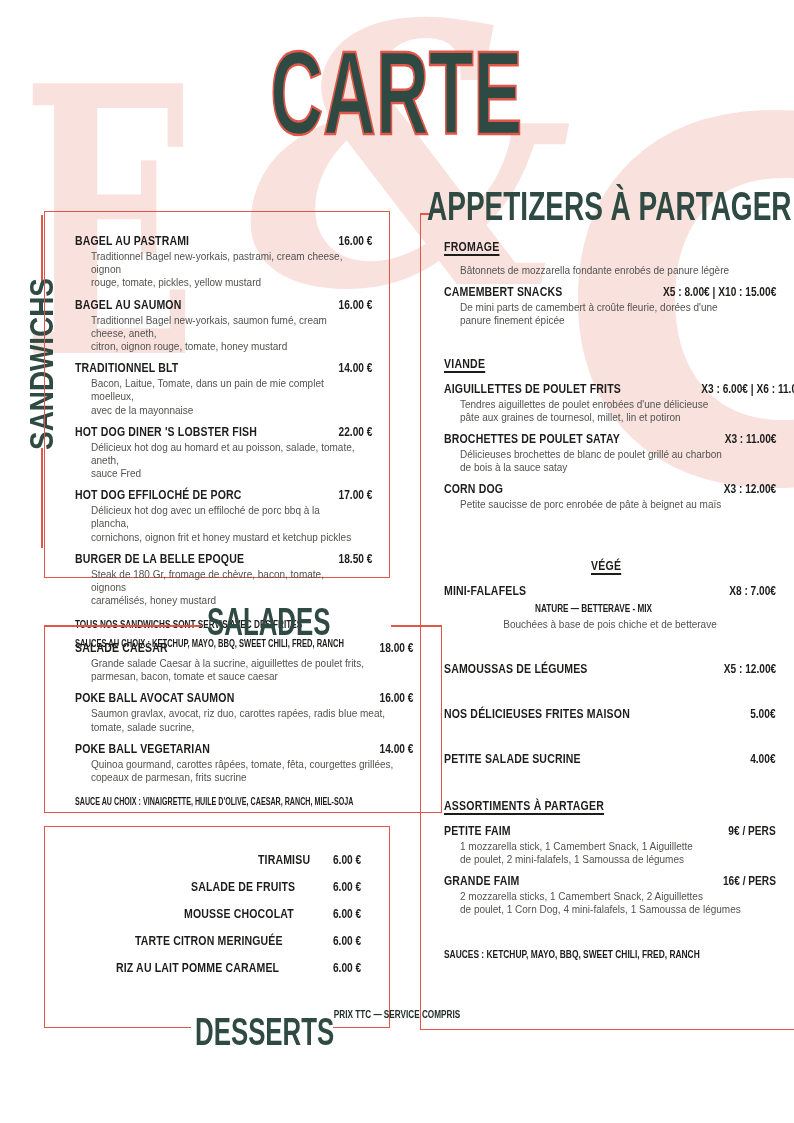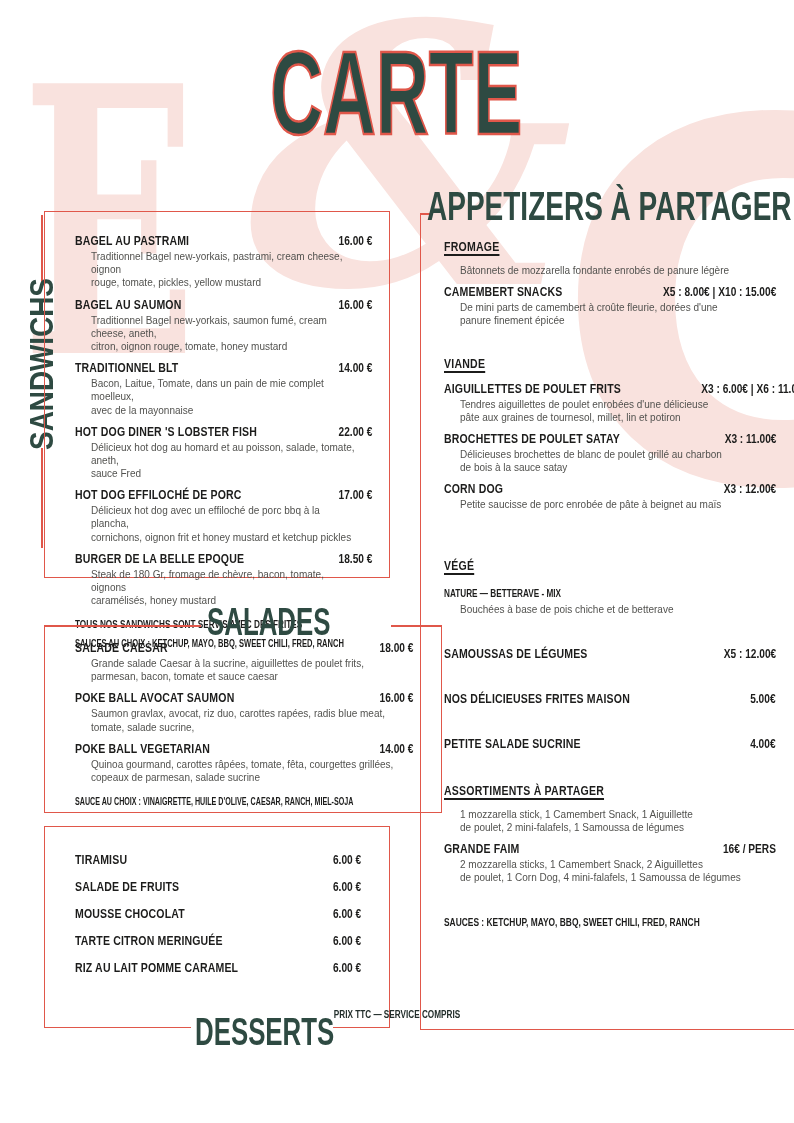--- a/index.html
+++ b/index.html
@@ -60,27 +60,27 @@
   #sandwichs-line-top{position:absolute;left:41px;top:215px;width:2px;height:67px;background:var(--red);z-index:2;}
   #sandwichs-line-bottom{position:absolute;left:41px;top:448px;width:2px;height:100px;background:var(--red);z-index:2;}
   #sandwichs-label{position:absolute;left:41px;top:364px;z-index:2;
     transform:translate(-50%,-50%) rotate(-90deg) scaleX(0.82);white-space:nowrap;font-size:34px;}
 
   
   .item{margin-bottom:1px;}
   .notes{margin-top:4px;}
 
   
-  .drow{display:flex;justify-content:space-between;align-items:baseline;margin-bottom:12px;}
+  .drow{display:flex;justify-content:flex-end;align-items:baseline;margin-bottom:12px;}
 
   
   .group{margin-bottom:0;}
   .ghead-wrap{margin-bottom:9px;}
   .g-viande{margin-top:26px;}
-  .g-vege{margin-top:44px;}
+  .g-vege{margin-top:44px;text-align:center;}
   .g-assort{margin-top:30px;}
   .arow{margin-top:2px;}
   .simple-row{margin:30px 0;}
   .sauces-wrap{margin-top:28px;}
 
   
   .footer-wrap{position:absolute;top:1008px;left:0;right:0;display:flex;justify-content:center;z-index:2;}
   .footer-text{font-size:10.5px;color:#222e2b;}
 </style>
 </head>
@@ -172,21 +172,21 @@
         </div>
       <div class="desc">Saumon gravlax, avocat, riz duo, carottes rapées, radis blue meat,
 tomate, salade sucrine,</div>
     </div>
     <div class="item">
       <div class="row">
           <span class="c name">POKE BALL VEGETARIAN</span>
           <span class="c c-r price">14.00 €</span>
         </div>
       <div class="desc">Quinoa gourmand, carottes râpées, tomate, fêta, courgettes grillées,
-copeaux de parmesan, salade sucrine</div>
+copeaux de parmesan, frits sucrine</div>
     </div>
     <div><span class="c note" style="transform:scaleX(0.68);">SAUCE AU CHOIX : VINAIGRETTE, HUILE D'OLIVE, CAESAR, RANCH, MIEL-SOJA</span></div>
   </div>
 
   <div id="desserts-box" class="box">
     <div id="desserts-title" class="sec-title">DESSERTS</div>
     <div class="drow">
         <span class="c name">TIRAMISU</span>
         <span class="c c-r price">6.00 €</span>
       </div>
@@ -249,40 +249,48 @@
             <span class="c name">CORN DOG</span>
             <span class="c c-r price">X3 : 12.00€</span>
           </div>
         <div class="desc">Petite saucisse de porc enrobée de pâte à beignet au maïs</div>
       </div>
     </div>
 
     <div class="group g-vege">
       <div class="ghead-wrap"><span class="c ghead">VÉGÉ</span></div>
       <div class="item arow">
+        <div class="row">
+            <span class="c name">MINI-FALAFELS</span>
+            <span class="c c-r price">X8 : 7.00€</span>
+          </div>
         <div><span class="c sub">NATURE — BETTERAVE - MIX</span></div>
         <div class="desc">Bouchées à base de pois chiche et de betterave</div>
       </div>
       <div class="row simple-row">
           <span class="c name">SAMOUSSAS DE LÉGUMES</span>
           <span class="c c-r price">X5 : 12.00€</span>
         </div>
       <div class="row simple-row">
           <span class="c name">NOS DÉLICIEUSES FRITES MAISON</span>
           <span class="c c-r price">5.00€</span>
         </div>
       <div class="row simple-row">
           <span class="c name">PETITE SALADE SUCRINE</span>
           <span class="c c-r price">4.00€</span>
         </div>
     </div>
 
     <div class="group g-assort">
       <div class="ghead-wrap"><span class="c ghead">ASSORTIMENTS À PARTAGER</span></div>
       <div class="item arow">
+        <div class="row">
+            <span class="c name">PETITE FAIM</span>
+            <span class="c c-r price">9€ / PERS</span>
+          </div>
         <div class="desc">1 mozzarella stick, 1 Camembert Snack, 1 Aiguillette
 de poulet, 2 mini-falafels, 1 Samoussa de légumes</div>
       </div>
       <div class="item arow">
         <div class="row">
             <span class="c name">GRANDE FAIM</span>
             <span class="c c-r price">16€ / PERS</span>
           </div>
         <div class="desc">2 mozzarella sticks, 1 Camembert Snack, 2 Aiguillettes
 de poulet, 1 Corn Dog, 4 mini-falafels, 1 Samoussa de légumes</div>

